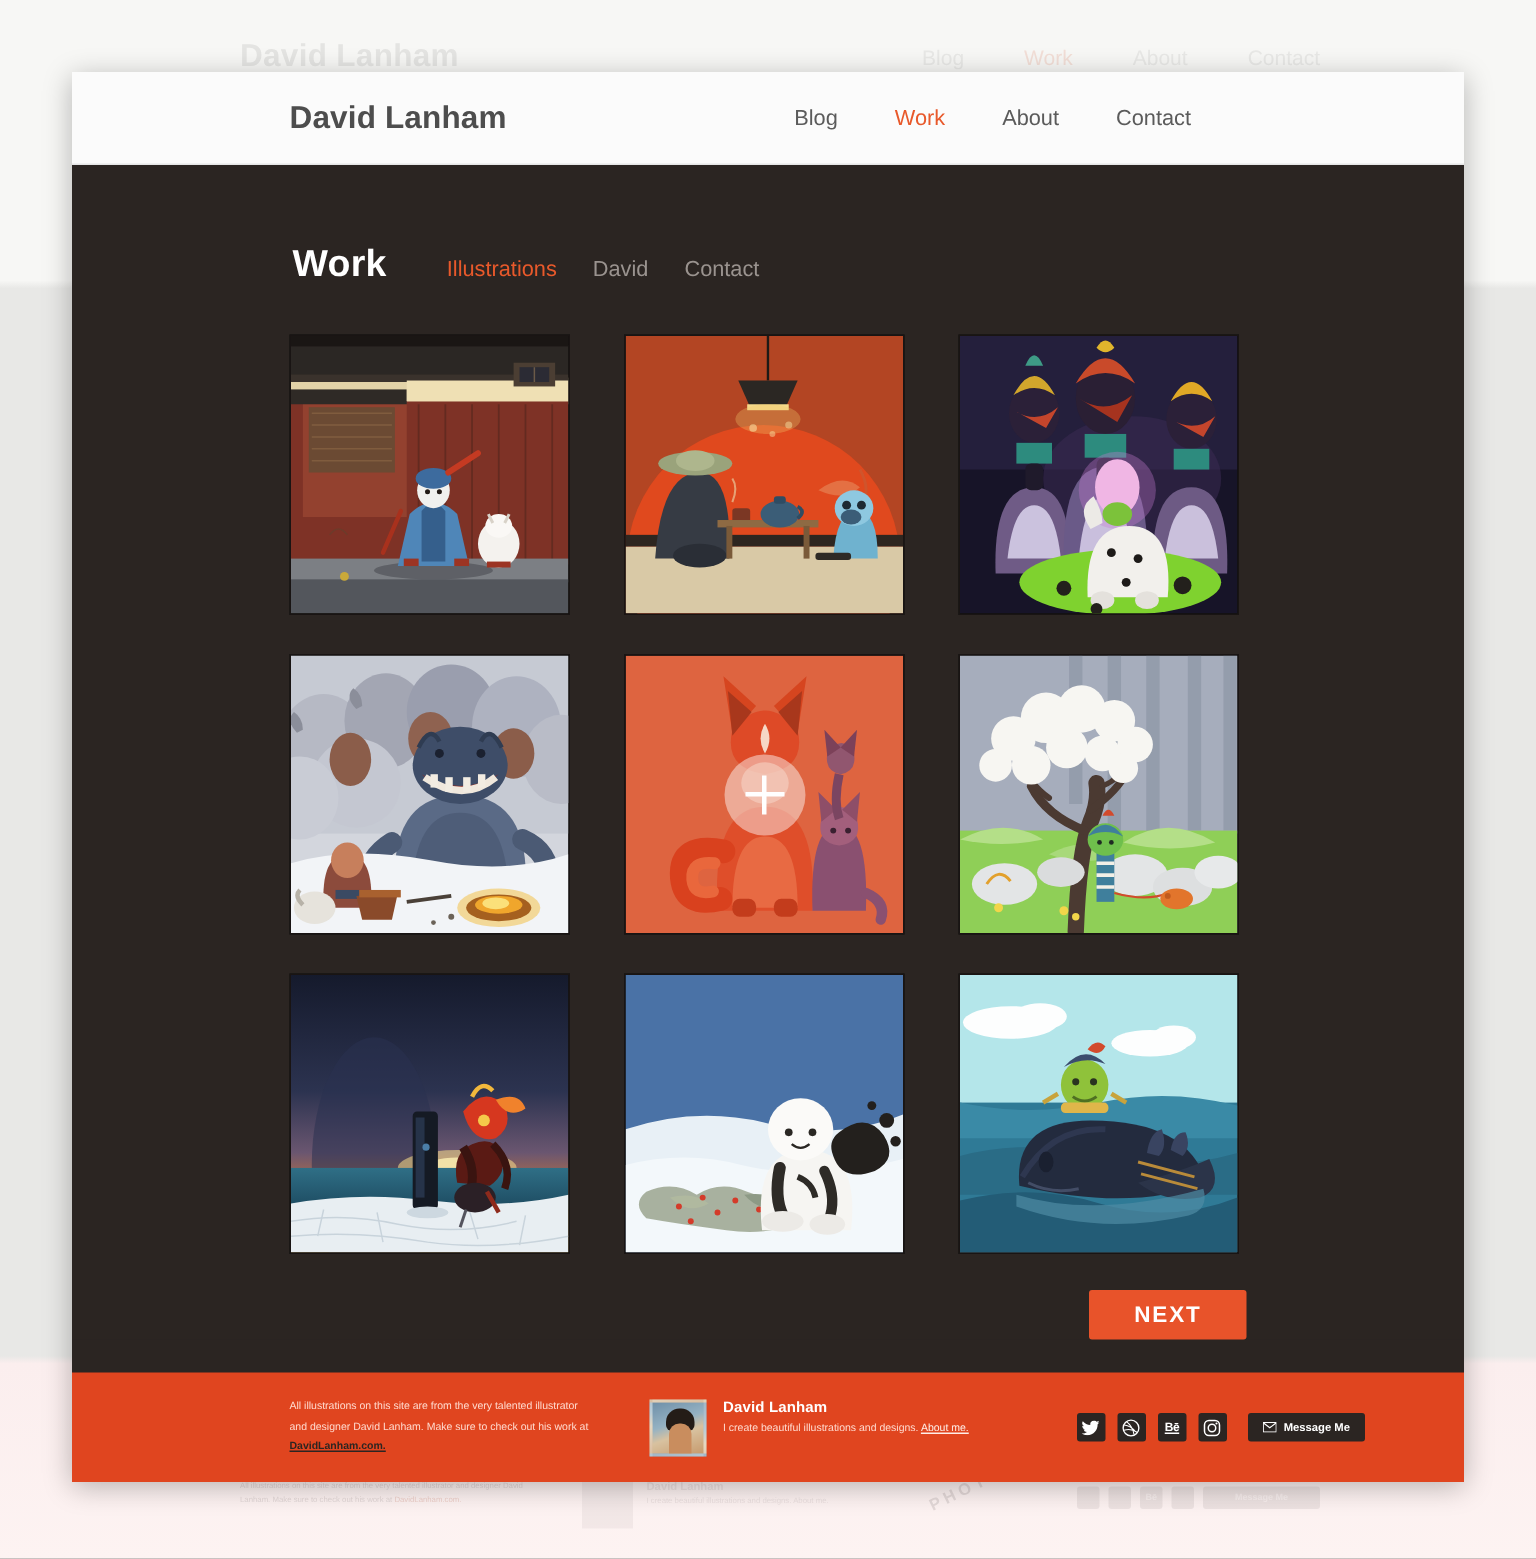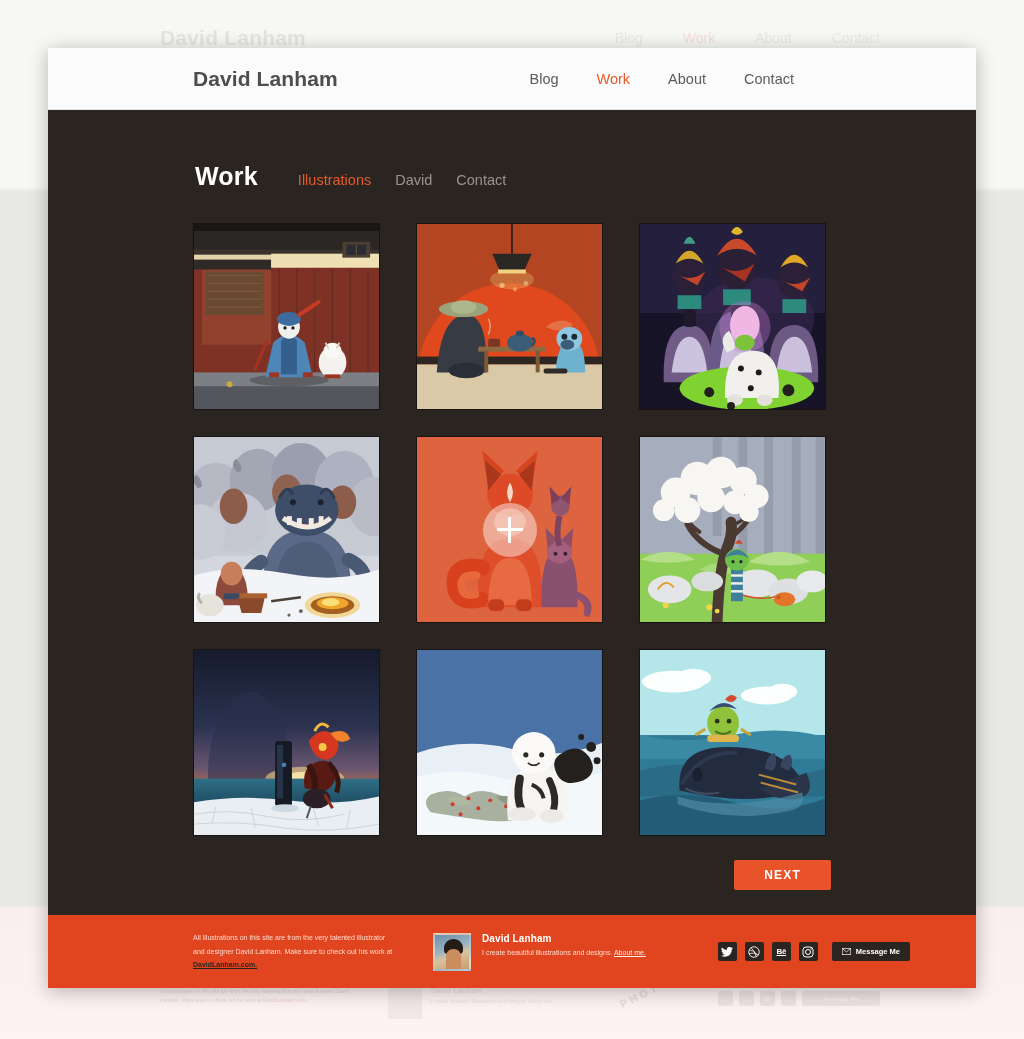--- a/index.html
+++ b/index.html
@@ -95,21 +95,21 @@
   }
   .tile .plus-overlay::before,
   .tile .plus-overlay::after {
     content: ""; position: absolute; background: #fff;
   }
   .tile .plus-overlay::before { width: 26px; height: 3px; }
   .tile .plus-overlay::after  { width: 3px; height: 26px; }
 
   .next-row { display: flex; justify-content: flex-end; padding: 24px 145px 0 0; }
   .next-btn {
-    background: #e8532a; color: #fff; font-size: 12px; font-weight: bold;
+    background: #e8532a; color: #fff; font-size: 15px; font-weight: bold;
     letter-spacing: 1.2px; padding: 8px 30px; border: none; border-radius: 2px;
     cursor: pointer;
   }
 
   
   .site-footer {
     position: absolute; left: 0; right: 0; bottom: 0; height: 73px;
     background: #e0451f; display: flex; align-items: center; padding: 0 30px 0 145px;
   }
   .foot-text { font-size: 7px; line-height: 1.95; color: #ffd9cd; width: 205px; }

